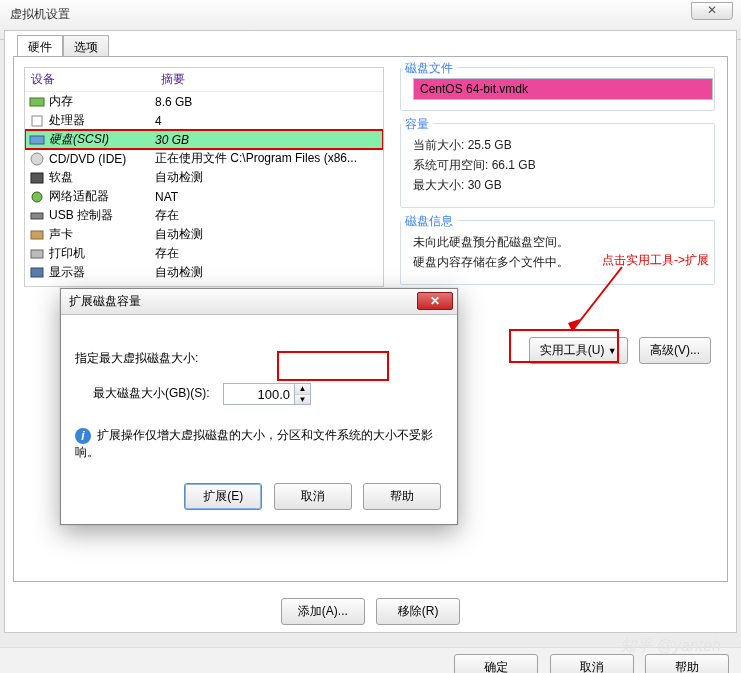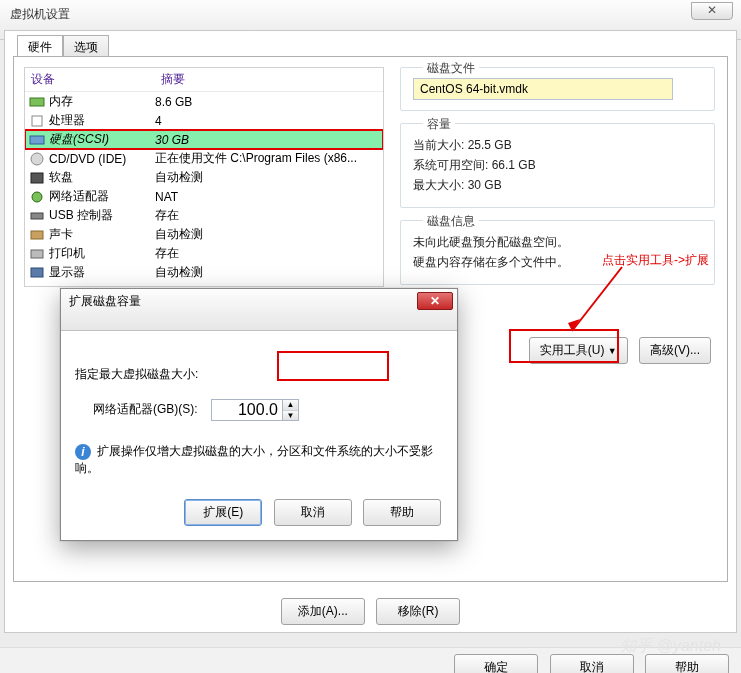--- a/index.html
+++ b/index.html
@@ -36,42 +36,42 @@
   .icon-floppy svg rect{fill:#555;stroke:#222}
   .icon-net svg circle{fill:#7bbf5a;stroke:#2a6a10}
   .icon-usb svg rect{fill:#888;stroke:#444}
   .icon-sound svg rect{fill:#c8a060;stroke:#8a6a30}
   .icon-print svg rect{fill:#bbb;stroke:#666}
   .icon-disp svg rect{fill:#5a7aa8;stroke:#2a4a78}
   .wbtn { display: inline-block; min-width: 84px; padding: 4px 14px; border: 1px solid #a0a0a0; border-radius: 3px; background: linear-gradient(#fdfdfd,#e4e4e4); text-align: center; margin: 0 4px; cursor: default; }
 
   .rightcol { position: absolute; left: 386px; right: 12px; top: 10px; bottom: 10px; }
   .group { border: 1px solid #d5dde5; border-radius: 2px; margin-bottom: 12px; padding: 10px 10px 10px 12px; position: relative; background: #fff; }
-  .group .legend { position: absolute; left: 22px; top: -8px; background: #fff; padding: 0 4px; color: #404040; }
+  .group .legend { position: absolute; left: 0; top: -8px; background: #fff; padding: 0 4px; color: #3b82f6; }
   .group .row { margin: 3px 0; color: #222; }
-  .txtfield { width: 260px; border: 1px solid #b8c4d4; padding: 3px 6px; background: #fef9c3; }
+  .txtfield { width: 300px; border: 1px solid #b8c4d4; padding: 3px 6px; background: #ec4899; }
 
   .annot { position: absolute; color: #e00000; right: 18px; top: 195px; font-size: 12px; }
   .arrow { position: absolute; pointer-events:none; }
   .hlbox { position: absolute; border: 2px solid #e00000; pointer-events:none; }
 
   .utilrow { position: absolute; right: 12px; top: 280px; }
   .utilrow .wbtn { min-width: auto; padding: 4px 10px; }
 
   .footer { position: absolute; left: 0; right: 0; bottom: 0; height: 26px; background: #f2f2f2; border-top: 1px solid #ddd; text-align: right; padding: 6px 8px 0 0; }
 
   
   .dlg2 { position: absolute; left: 60px; top: 288px; width: 398px; background: #fff; border: 1px solid #888; box-shadow: 0 0 0 1px rgba(0,0,0,.05), 0 8px 24px rgba(0,0,0,.35); }
-  .dlg2 .hdr { height: 42px; background: linear-gradient(#fdfdfd,#e6e6e6); border-bottom: 1px solid #c0c0c0; position: relative; }
+  .dlg2 .hdr { height: 26px; background: linear-gradient(#fdfdfd,#e6e6e6); border-bottom: 1px solid #c0c0c0; position: relative; }
   .dlg2 .hdr .t { position: absolute; left: 8px; top: 4px; }
   .dlg2 .hdr .x { position: absolute; right: 4px; top: 3px; width: 36px; height: 18px; background: linear-gradient(#e57373,#c62828); border: 1px solid #8a1a1a; border-radius: 2px; color: #fff; text-align: center; line-height: 16px; font-weight: bold; }
   .dlg2 .body { padding: 14px 14px 16px 14px; }
   .dlg2 .body .line1 { margin-bottom: 16px; margin-top: 21px; }
   .spinwrap { display: inline-flex; border: 1px solid #aab6c6; height: 22px; vertical-align: middle; }
-  .spinwrap input { width: 70px; border: none; text-align: right; padding: 2px 4px; font-size: 16px; }
+  .spinwrap input { width: 70px; border: none; text-align: right; padding: 2px 4px; font-size: 13px; }
   .spinwrap .spin { width: 16px; display: flex; flex-direction: column; border-left: 1px solid #aab6c6; }
   .spinwrap .spin div { flex:1; text-align:center; line-height:9px; font-size:8px; background:linear-gradient(#fafafa,#e2e2e2); border-bottom:1px solid #ccd4de; }
   .spinwrap .spin div:last-child{border-bottom:none;}
   .infoicon { display:inline-block; width:16px; height:16px; border-radius:50%; background:#3a84d6; color:#fff; text-align:center; line-height:16px; font-weight:bold; font-style:italic; margin-right:6px; vertical-align:middle; }
   .dlg2 .btns { text-align: right; padding: 6px 12px 14px 0; }
   .dlg2 .btns .wbtn { min-width: 78px; }
   .dlg2 .btns .wbtn.primary { border-color:#5a8cc8; box-shadow: 0 0 0 1px #8ab4e8 inset; }
 
   .watermark { position:absolute; left:0; right:0; top:345px; text-align:center; color:#bdbdbd; font-size:18px; letter-spacing:1px; pointer-events:none; }
   .zhihu { position:absolute; right:20px; bottom:16px; color:#e4e4e4; font-size:16px; font-style:italic; pointer-events:none; }
@@ -218,21 +218,21 @@
 </div>
 
 <div class="dlg2">
   <div class="hdr">
     <span class="t">扩展磁盘容量</span>
     <div class="x">✕</div>
   </div>
   <div class="body">
     <div class="line1">指定最大虚拟磁盘大小:</div>
     <div style="margin-bottom:22px; padding-left:18px;">
-      <span>网络适配器(GB)(S):</span>
+      <span>最大磁盘大小(GB)(S):</span>
       &nbsp;&nbsp;
       <span class="spinwrap">
         <input value="100.0" style="">
         <span class="spin">
           <div>▲</div>
           <div>▼</div>
         </span>
       </span>
     </div>
     <div class="hlbox" style="left:216px; top:62px; width:112px; height:30px;"></div>

